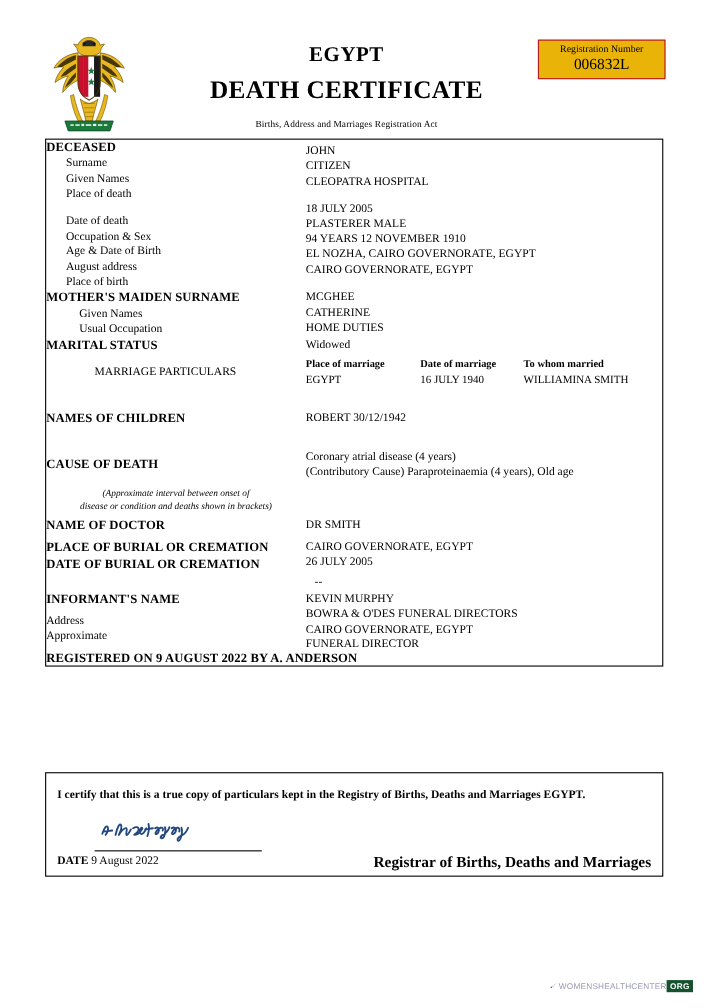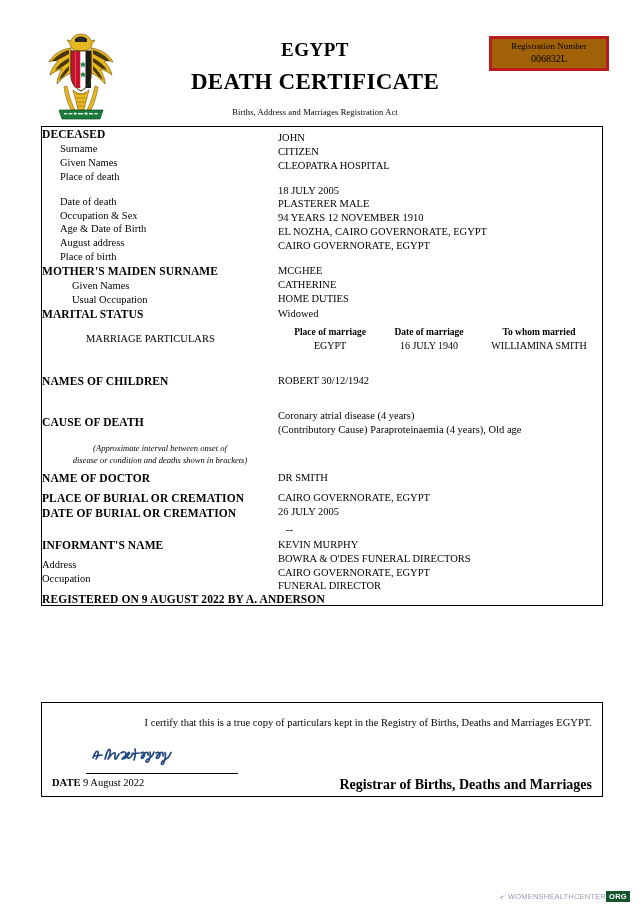--- a/index.html
+++ b/index.html
@@ -49,27 +49,27 @@
   }
   .title-act {
     font-size: 8.5px;
     margin-top: 9px;
     letter-spacing: 0.1px;
   }
   .regbox {
     position: absolute;
     left: 489px; top: 36px;
     width: 114px;
-    border: 3px solid #b91c1c;
+    border: 1px solid #b91c1c;
     text-align: center;
     padding: 2px 0 3px 0;
-    background: #a16207;
+    background: #eab308;
   }
   .regbox .reg-label { font-size: 9px; line-height: 1.3; }
-  .regbox .reg-value { font-size: 10px; line-height: 1.25; }
+  .regbox .reg-value { font-size: 14px; line-height: 1.25; }
 
   
   .cert-table {
     position: absolute;
     left: 41px; top: 126px;
     width: 562px;
     border: 1.2px solid #000;
     border-collapse: collapse;
     box-sizing: border-box;
   }
@@ -123,21 +123,21 @@
     font-size: 10.5px;
     padding-left: 44px;
     margin-top: 11px;
   }
   .mtable {
     width: 100%;
     border-collapse: collapse;
     table-layout: fixed;
     margin-top: 5px;
   }
-  .mtable td { padding: 0; vertical-align: top; text-align: center; }
+  .mtable td { padding: 0; vertical-align: top; }
   .mth { font-size: 9.5px; font-weight: bold; line-height: 1.35; }
   .mtv { font-size: 10px; line-height: 1.35; }
   .mc1 { width: 104px; }
   .mc2 { width: 94px; }
   .mc3 { width: 126px; }
 
   .registered-row {
     font-size: 11.5px;
     font-weight: bold;
     padding: 6px 8px 7px 8px;
@@ -148,24 +148,23 @@
   .certify-box {
     position: absolute;
     left: 41px; top: 702px;
     width: 562px;
     height: 95px;
     border: 1.2px solid #000;
     box-sizing: border-box;
   }
   .certify-text {
     font-size: 10.5px;
-    font-weight: normal;
+    font-weight: bold;
     padding: 13px 10px 0 10px;
     line-height: 1.3;
-    text-align: right;
   }
   .sig-wrap {
     position: absolute;
     left: 46px; top: 36px;
     width: 150px;
   }
   .sig-line {
     position: absolute;
     left: 44px; top: 70px;
     width: 152px;
@@ -397,21 +396,21 @@
     <td class="lbl-col rowline" style="height:13px"></td>
     <td class="val-col rowline" style="padding:0 6px 1px 8px">
       <div class="val">--</div>
     </td>
   </tr>
 
   <tr>
     <td class="lbl-col rowline pad-l" style="height:52px">
       <div class="hdr">INFORMANT'S NAME</div>
       <div class="val" style="margin-top:5px">Address</div>
-      <div class="val">Occupation</div>
+      <div class="val">Approximate</div>
     </td>
     <td class="val-col rowline pad-v">
       <div class="val">KEVIN MURPHY</div>
       <div class="val">BOWRA &amp; O'DES FUNERAL DIRECTORS</div>
       <div class="val">CAIRO GOVERNORATE, EGYPT</div>
       <div class="val">FUNERAL DIRECTOR</div>
     </td>
   </tr>
 
   <tr>

